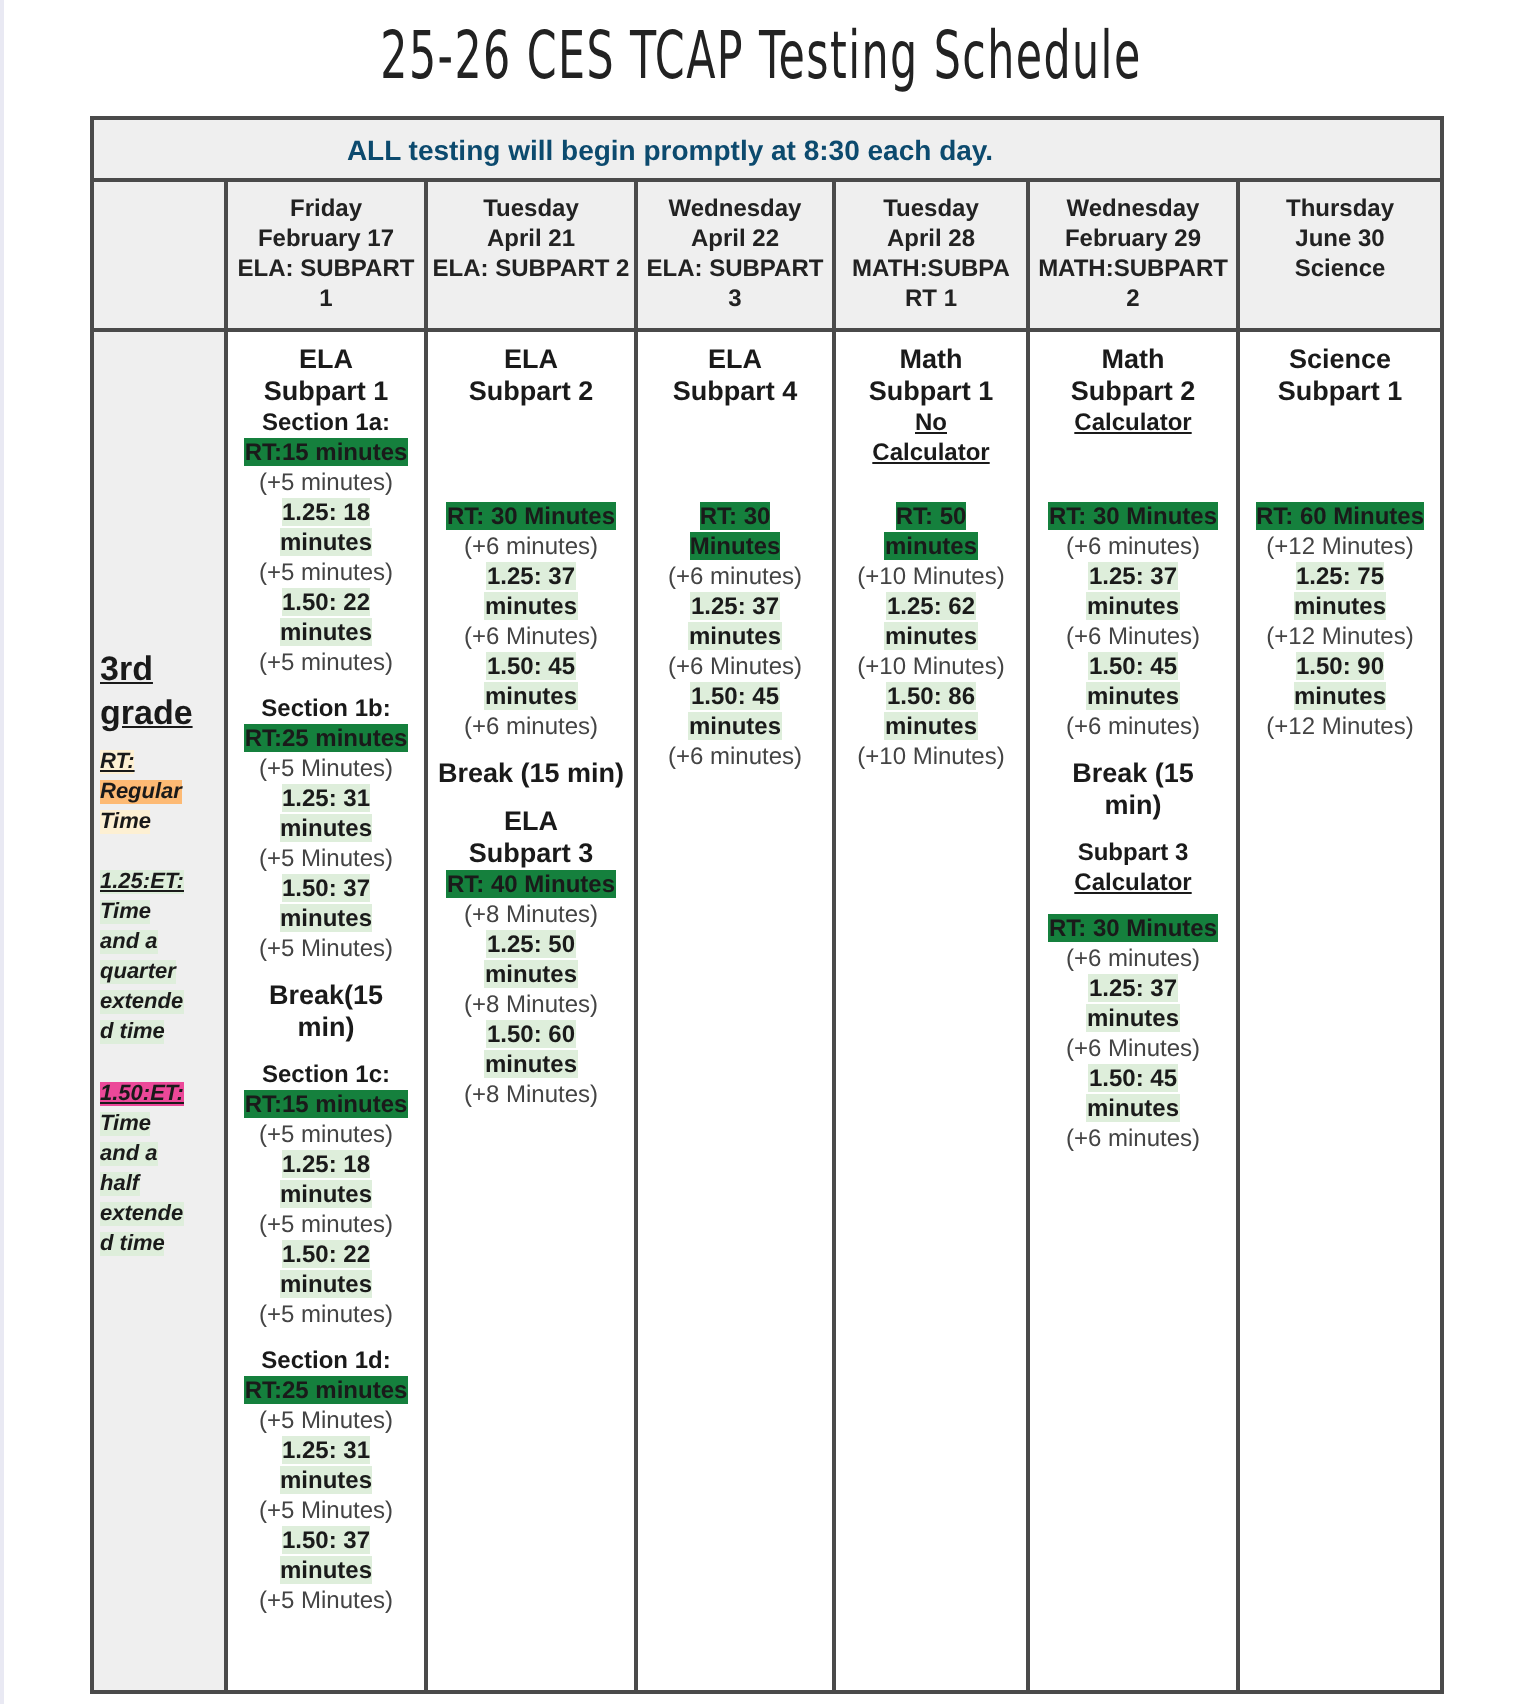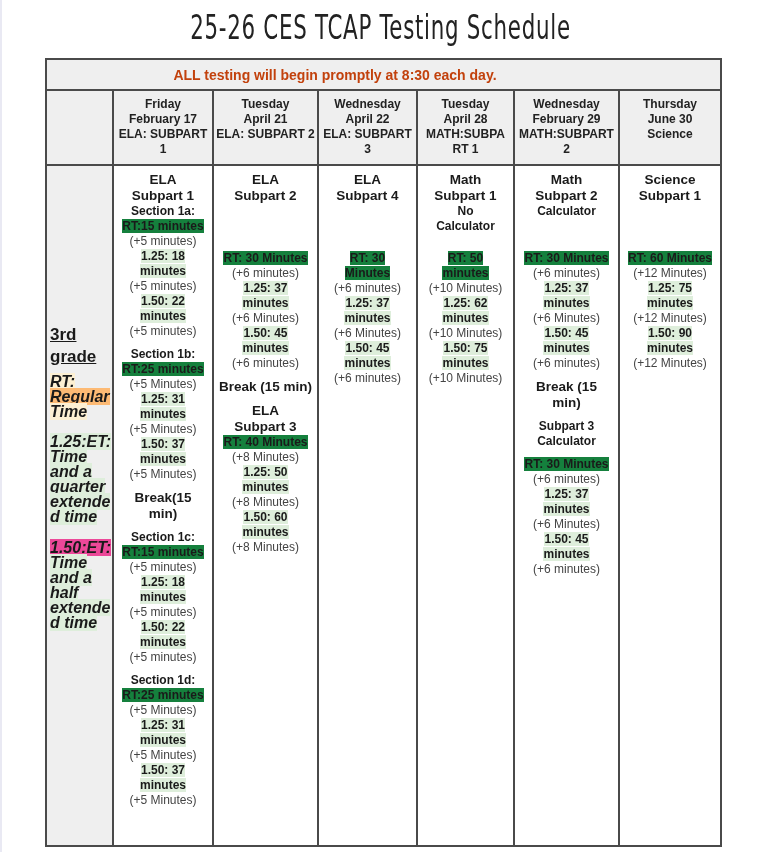--- a/index.html
+++ b/index.html
@@ -13,33 +13,33 @@
     font-family:"DejaVu Sans Condensed","DejaVu Sans", sans-serif;
     font-size:33px; letter-spacing:1px; color:#222; transform:scaleX(0.72); transform-origin:center;
     font-weight:normal; white-space:nowrap;
   }
   .grid { position:absolute; left:45px; top:58px; width:676px; height:789px; }
   .hline { position:absolute; left:0; width:677px; height:2px; background:#4a4a4a; }
   .vline { position:absolute; width:2px; background:#4a4a4a; }
   .shade { position:absolute; background:#efefef; }
   .banner {
     position:absolute; left:0; top:0; width:580px; height:32px; line-height:34px;
-    text-align:center; font-size:14px; font-weight:bold; color:#c2410c;
+    text-align:center; font-size:14px; font-weight:bold; color:#0c4a6e;
   }
   .col { position:absolute; text-align:center; font-size:12px; }
   .hd { font-weight:bold; font-size:12px; line-height:15px; color:#222; }
   .ln { line-height:15px; white-space:nowrap; }
   .b { font-weight:bold; }
   .big { font-size:13.5px; line-height:16px; }
   .rt { background:#15803d; font-weight:bold; }
   .et { background:#deeedb; font-weight:bold; }
   .pl { color:#444; font-weight:normal; }
-  .u { }
+  .u { text-decoration:underline; }
   .gap { height:8px; }
-  .legend { position:absolute; left:5px; text-align:left; font-style:italic; font-weight:bold; font-size:16px; line-height:15px; }
+  .legend { position:absolute; left:5px; text-align:left; font-style:italic; font-weight:bold; font-size:11px; line-height:15px; }
   .grade { position:absolute; left:5px; top:266px; font-size:17px; font-weight:bold; text-decoration:underline; line-height:22px; }
 </style>
 </head>
 <body>
 
 <div class="left-edge"></div>
 <div class="title">25-26 CES TCAP Testing Schedule</div>
 
 <div class="grid">
 
@@ -203,21 +203,21 @@
     <div class="ln b big">Subpart 1</div>
     <div class="ln b u">No</div>
     <div class="ln b u">Calculator</div>
     <div style="height:17px;"></div>
     <div class="ln"><span class="rt">RT: 50</span></div>
     <div class="ln"><span class="rt">minutes</span></div>
     <div class="ln pl">(+10 Minutes)</div>
     <div class="ln"><span class="et">1.25: 62</span></div>
     <div class="ln"><span class="et">minutes</span></div>
     <div class="ln pl">(+10 Minutes)</div>
-    <div class="ln"><span class="et">1.50: 75</span></div>
+    <div class="ln"><span class="et">1.50: 86</span></div>
     <div class="ln"><span class="et">minutes</span></div>
     <div class="ln pl">(+10 Minutes)</div>
   </div>
 
   <div class="col" style="left:469px;top:114px;width:105px;">
     <div class="ln b big">Math</div>
     <div class="ln b big">Subpart 2</div>
     <div class="ln b u">Calculator</div>
     <div style="height:32px;"></div>
     <div class="ln"><span class="rt">RT:  30 Minutes</span></div>

